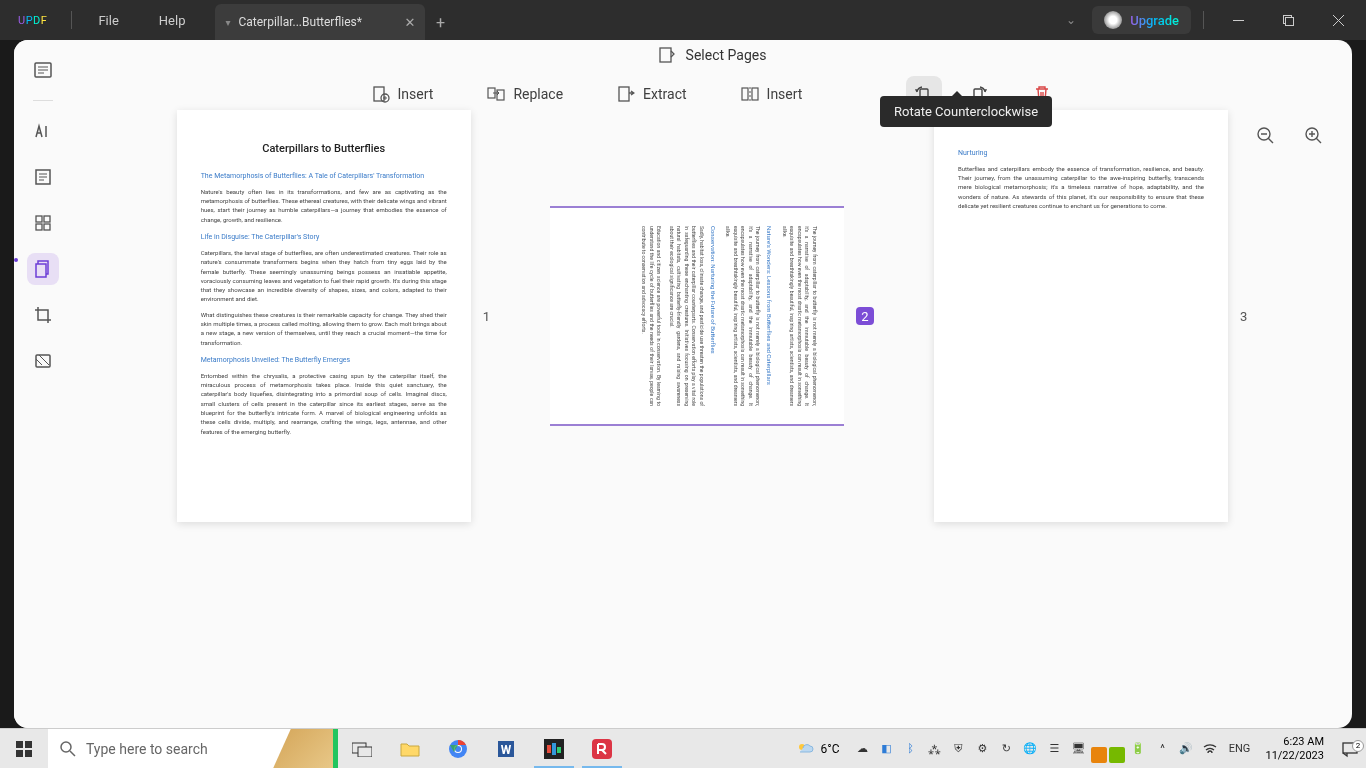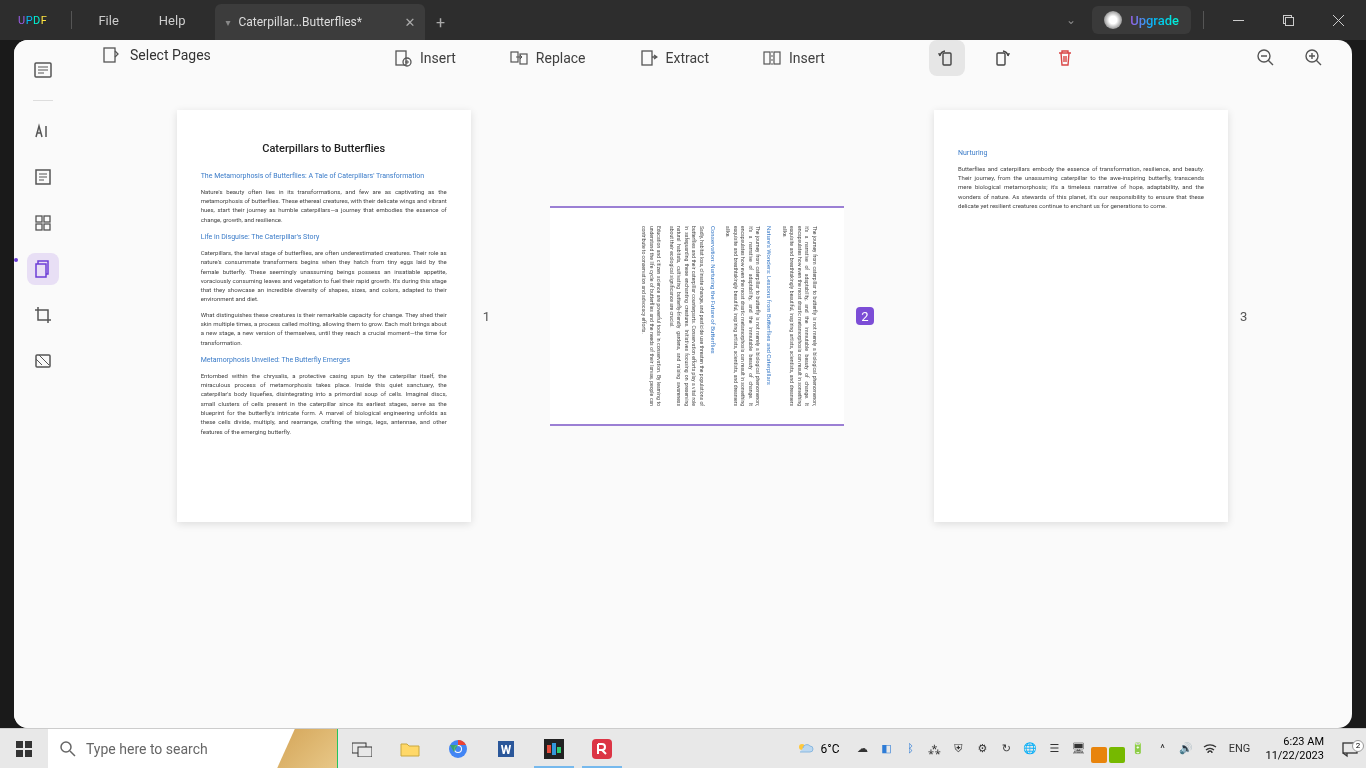--- a/index.html
+++ b/index.html
@@ -34,21 +34,21 @@
 
 
 .sidebar { width: 58px; background: #fafafa; display: flex; flex-direction: column; align-items: center; padding-top: 14px; gap: 14px; position: relative; }
 .side-item { width: 32px; height: 32px; display: flex; align-items: center; justify-content: center; border-radius: 8px; cursor: pointer; color: #555; }
 .side-item.active { background: #e8dff5; color: #6c3ed6; }
 .side-sep { width: 20px; height: 1px; background: #ddd; }
 .side-dot { position: absolute; left: 0; top: 218px; width: 4px; height: 4px; border-radius: 50%; background: #6c3ed6; }
 
 
 .content { flex: 1; display: flex; flex-direction: column; }
-.toolbar { height: 50px; display: flex; align-items: flex-start; padding: 0 20px; gap: 6px; position: relative; }
+.toolbar { height: 50px; display: flex; align-items: center; padding: 0 20px; gap: 6px; position: relative; flex-direction: column; }
 .tb-left { display: flex; align-items: center; gap: 10px; }
 .select-pages-btn { display: flex; align-items: center; gap: 10px; padding: 6px 10px; border-radius: 6px; cursor: pointer; color: #333; font-size: 14px; }
 .tb-center { flex: 1; display: flex; justify-content: center; align-items: center; gap: 38px; }
 .tb-action { display: flex; align-items: center; gap: 8px; color: #404040; font-size: 14px; cursor: pointer; padding: 6px 8px; border-radius: 6px; }
 .tb-action svg { width: 18px; height: 18px; }
 .tb-icon-btn { width: 36px; height: 36px; display: flex; align-items: center; justify-content: center; border-radius: 8px; cursor: pointer; color: #444; }
 .tb-icon-btn.hover { background: #e6e6e6; }
 .tb-icon-btn svg { width: 20px; height: 20px; }
 .tb-delete { color: #d94545; }
 .tooltip { position: absolute; top: 56px; left: 808px; background: #2a2a2a; color: #eee; font-size: 13px; padding: 8px 14px; border-radius: 4px; white-space: nowrap; z-index: 10; }
@@ -66,21 +66,21 @@
 .page-num.selected { background: #7c4dd6; color: #fff; width: 18px; height: 18px; border-radius: 4px; display: flex; align-items: center; justify-content: center; }
 .doc-title { text-align: center; font-size: 11px; color: #222; margin-bottom: 14px; font-weight: 500; }
 .doc-h { color: #3a7bc8; font-size: 7px; margin: 8px 0 5px; }
 .doc-p { text-align: justify; margin-bottom: 6px; font-size: 6px; color: #444; }
 .doc-h-small { color: #3a7bc8; font-size: 6px; margin: 6px 0 4px; }
 .doc-p-small { text-align: justify; margin-bottom: 5px; font-size: 5px; color: #444; }
 
 
 .taskbar { position: absolute; bottom: 0; left: 0; right: 0; height: 40px; background: #e8e8e8; display: flex; align-items: center; border-top: 1px solid #ccc; }
 .start-btn { width: 48px; height: 100%; display: flex; align-items: center; justify-content: center; cursor: pointer; }
-.search-box { height: 40px; width: 290px; background: #fff; display: flex; align-items: center; padding: 12px 12px; gap: 10px; color: #666; font-size: 14px; border-right: 1px solid #22c55e; position: relative; }
+.search-box { height: 40px; width: 290px; background: #fff; display: flex; align-items: center; padding: 12px 12px; gap: 10px; color: #666; font-size: 14px; border-right: 5px solid #22c55e; position: relative; }
 .search-deco { position: absolute; right: 0; top: 0; bottom: 0; width: 60px; background: linear-gradient(135deg, #d4a558, #e8c888); clip-path: polygon(30% 0, 100% 0, 100% 100%, 0 100%); }
 .task-icons { display: flex; height: 100%; }
 .task-icon { width: 48px; height: 100%; display: flex; align-items: center; justify-content: center; cursor: pointer; position: relative; }
 .task-icon.active::after { content: ''; position: absolute; bottom: 0; left: 4px; right: 4px; height: 2px; background: #76b9ed; }
 .tray { margin-left: auto; display: flex; align-items: center; height: 100%; gap: 2px; padding-right: 0; }
 .tray-icon { width: 22px; height: 100%; display: flex; align-items: center; justify-content: center; font-size: 11px; color: #333; cursor: pointer; }
 .weather { display: flex; align-items: center; gap: 6px; font-size: 12px; padding: 0 10px; }
 .clock { font-size: 11px; text-align: right; line-height: 1.2; padding: 0 8px; }
 .notif { width: 32px; display: flex; align-items: center; justify-content: center; position: relative; }
 .notif-badge { position: absolute; bottom: 6px; right: 2px; background: #fff; border-radius: 50%; width: 12px; height: 12px; font-size: 8px; display: flex; align-items: center; justify-content: center; border: 1px solid #999; }
@@ -245,20 +245,21 @@
               <path d="M12 12l5 5M5 8h6" stroke="#555" stroke-width="1.4"></path>
             </svg>
         </div>
         <div class="tb-icon-btn">
           <svg viewBox="0 0 20 20">
               <circle cx="8" cy="8" r="6" fill="none" stroke="#555" stroke-width="1.4"></circle>
               <path d="M12 12l5 5M5 8h6M8 5v6" stroke="#555" stroke-width="1.4"></path>
             </svg>
         </div>
       </div>
+      <div class="tooltip">Rotate Counterclockwise</div>
     </div>
 
     <div class="pages-area">
       <div class="pages-row">
 
         <div class="page-wrap">
           <div class="page-thumb">
             <div class="doc-title">Caterpillars to Butterflies</div>
             <div class="doc-h">The Metamorphosis of Butterflies: A Tale of Caterpillars' Transformation</div>
             <div class="doc-p">Nature's beauty often lies in its transformations, and few are as captivating as the metamorphosis of butterflies. These ethereal creatures, with their delicate wings and vibrant hues, start their journey as humble caterpillars—a journey that embodies the essence of change, growth, and resilience.</div>

